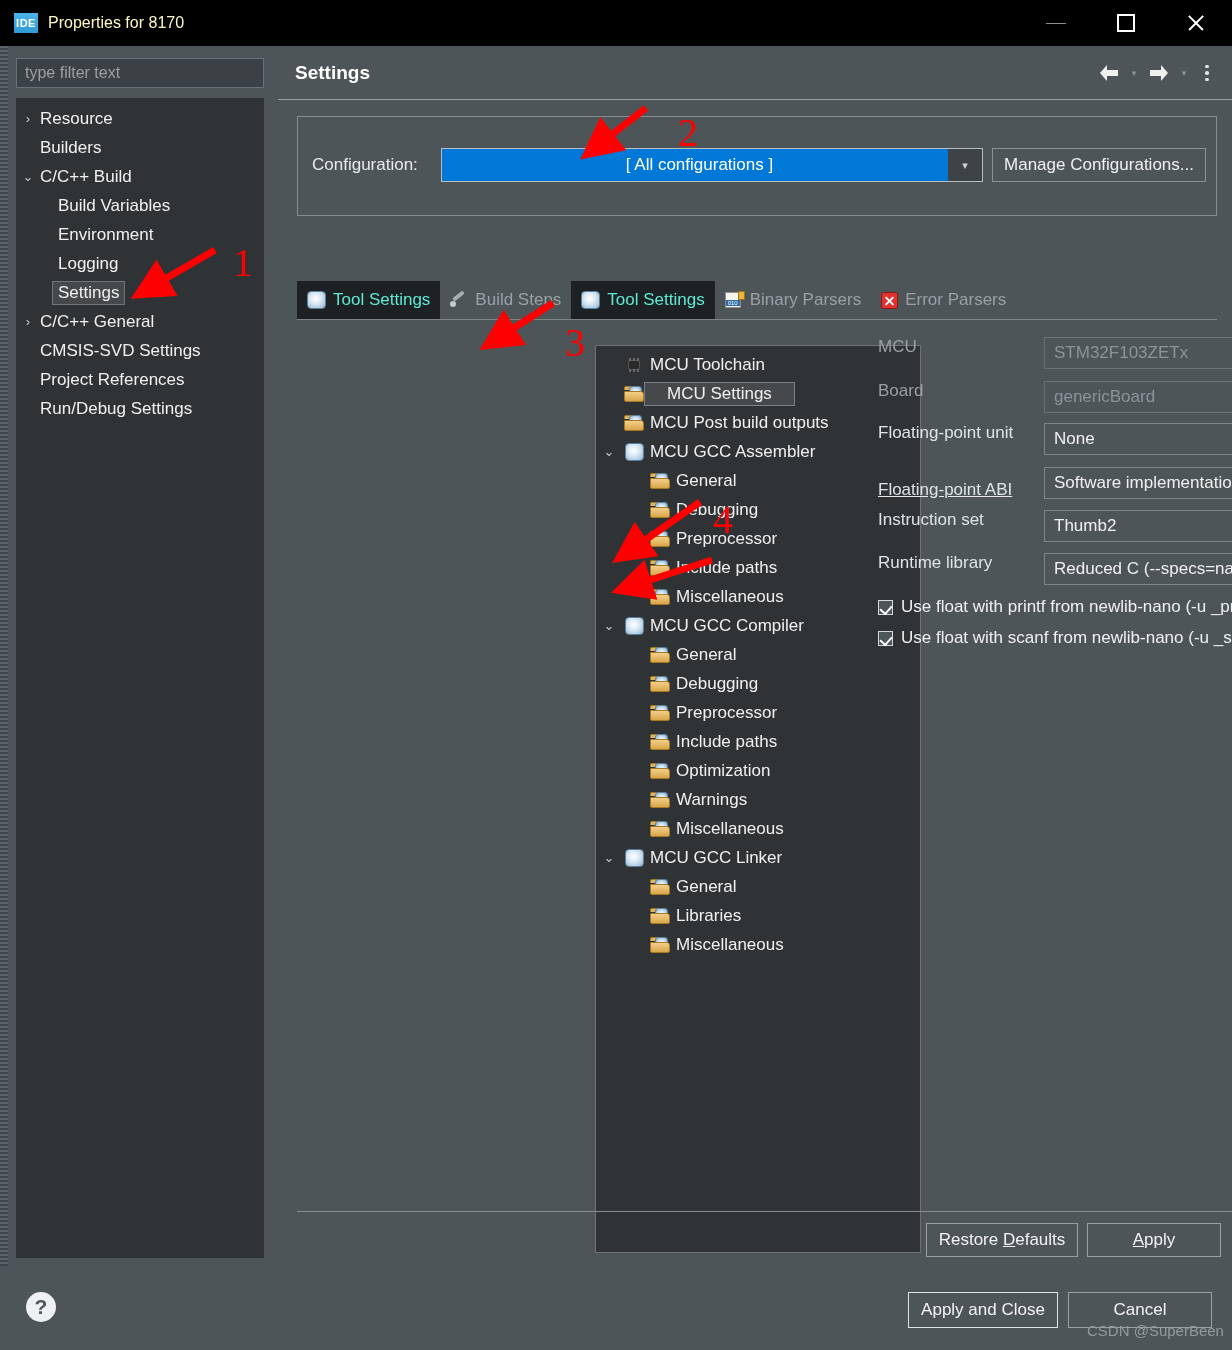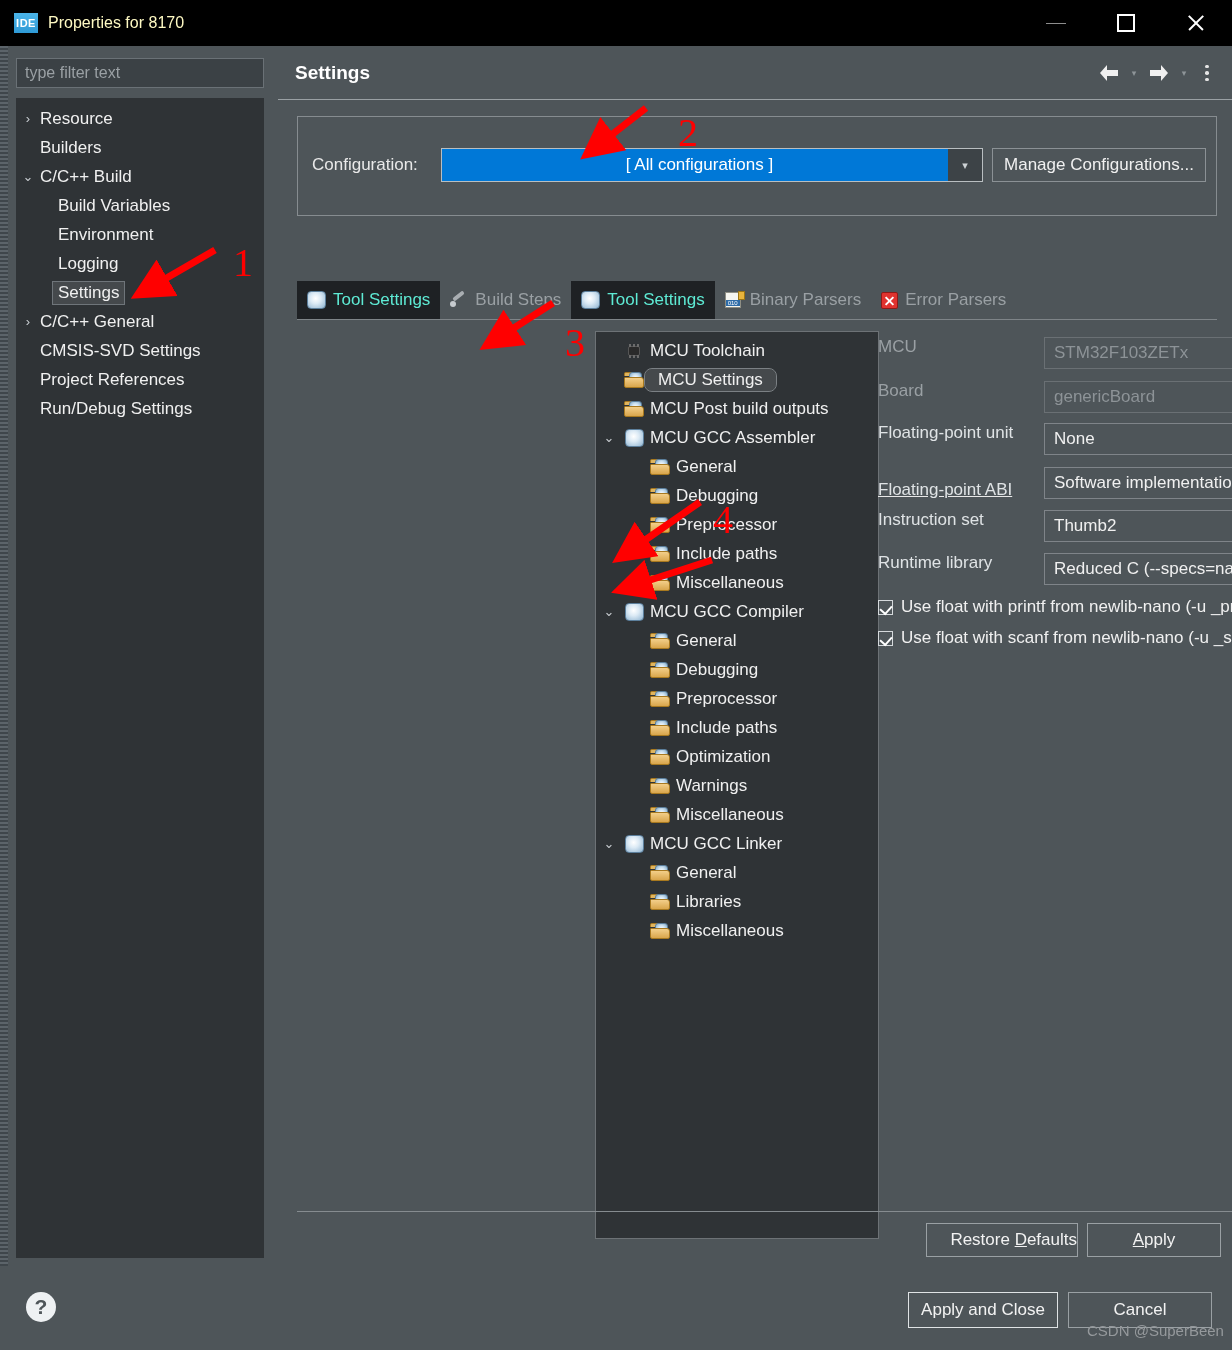--- a/index.html
+++ b/index.html
@@ -139,33 +139,33 @@
     height:38px; display:flex; align-items:center; gap:7px;
     padding:0 10px; font-size:17px; color:#9aa0a4; white-space:nowrap;
   }
   .tab.active{ background:#1e2124; color:#5eead4; }
   #tabs-underline{
     position:absolute; left:19px; top:273px; width:920px; height:1px; background:#7e8488;
   }
 
   
   #content-tree{
-    position:absolute; left:317px; top:285px; width:284px; height:908px;
+    position:absolute; left:317px; top:299px; width:326px; height:908px;
     background:#2f3336; border:1px solid #6d7276;
     padding-top:4px;
   }
   .crow{
     height:29px; display:flex; align-items:center;
     font-size:17px; color:#f0f0f0; position:relative;
   }
   .crow .ctw{ flex:0 0 26px; text-align:center; font-size:13px; color:#c8cdd1; }
   .crow .cicon{ flex:0 0 24px; margin-right:4px; display:flex; align-items:center; justify-content:center; }
   .crow.ind1{ padding-left:52px; }
   .crow.sel .clabel{
-    background:#45494c; outline:1px solid #7b8084; padding:1px 13px; margin-left:-5px;border-radius:7px;
+    background:#45494c; outline:1px solid #7b8084; padding:1px 22px; margin-left:-5px;
   }
   .clabel{ white-space:nowrap; }
 
   
   .ic-chip{ width:18px; height:14px; position:relative; }
   .ic-chip .body{ position:absolute; left:3px; top:2px; width:12px; height:10px; background:#2a2a2a; border:1px solid #555; border-radius:2px;}
   .ic-chip .pin{ position:absolute; width:2px; height:3px; background:#6b6b6b; }
   .ic-folder{ width:20px; height:16px; position:relative; }
   .ic-folder .fb{
     position:absolute; left:0; bottom:0; width:20px; height:11px;
@@ -234,21 +234,21 @@
   .cblabel{ font-size:17px; color:#f0f0f0; white-space:nowrap; }
 
   
   #btnbar-sep{
     position:absolute; left:297px; top:1211px; width:935px; height:1px; background:#868c90;
   }
   .btn{
     position:absolute; border:1px solid #9aa0a4; background:#4e5559;
     color:#f2f2f2; font-size:17px; display:flex; align-items:center; justify-content:center;
   }
-  #btn-restore{ left:926px; top:1223px; width:152px; height:34px;justify-content:flex-end; }
+  #btn-restore{ left:926px; top:1223px; width:152px; height:34px; }
   #btn-apply{ left:1087px; top:1223px; width:134px; height:34px; }
   #btn-apply-close{ left:908px; top:1292px; width:150px; height:36px; border:1px solid #dfe3e5;}
   #btn-cancel{ left:1068px; top:1292px; width:144px; height:36px; }
   .ul{ text-decoration:underline; }
 
   #help-icon{
     position:absolute; left:26px; top:1292px; width:30px; height:30px;
     border-radius:50%; background:#eef1f3; color:#4e5559;
     font-size:21px; font-weight:bold; display:flex; align-items:center; justify-content:center;
   }

